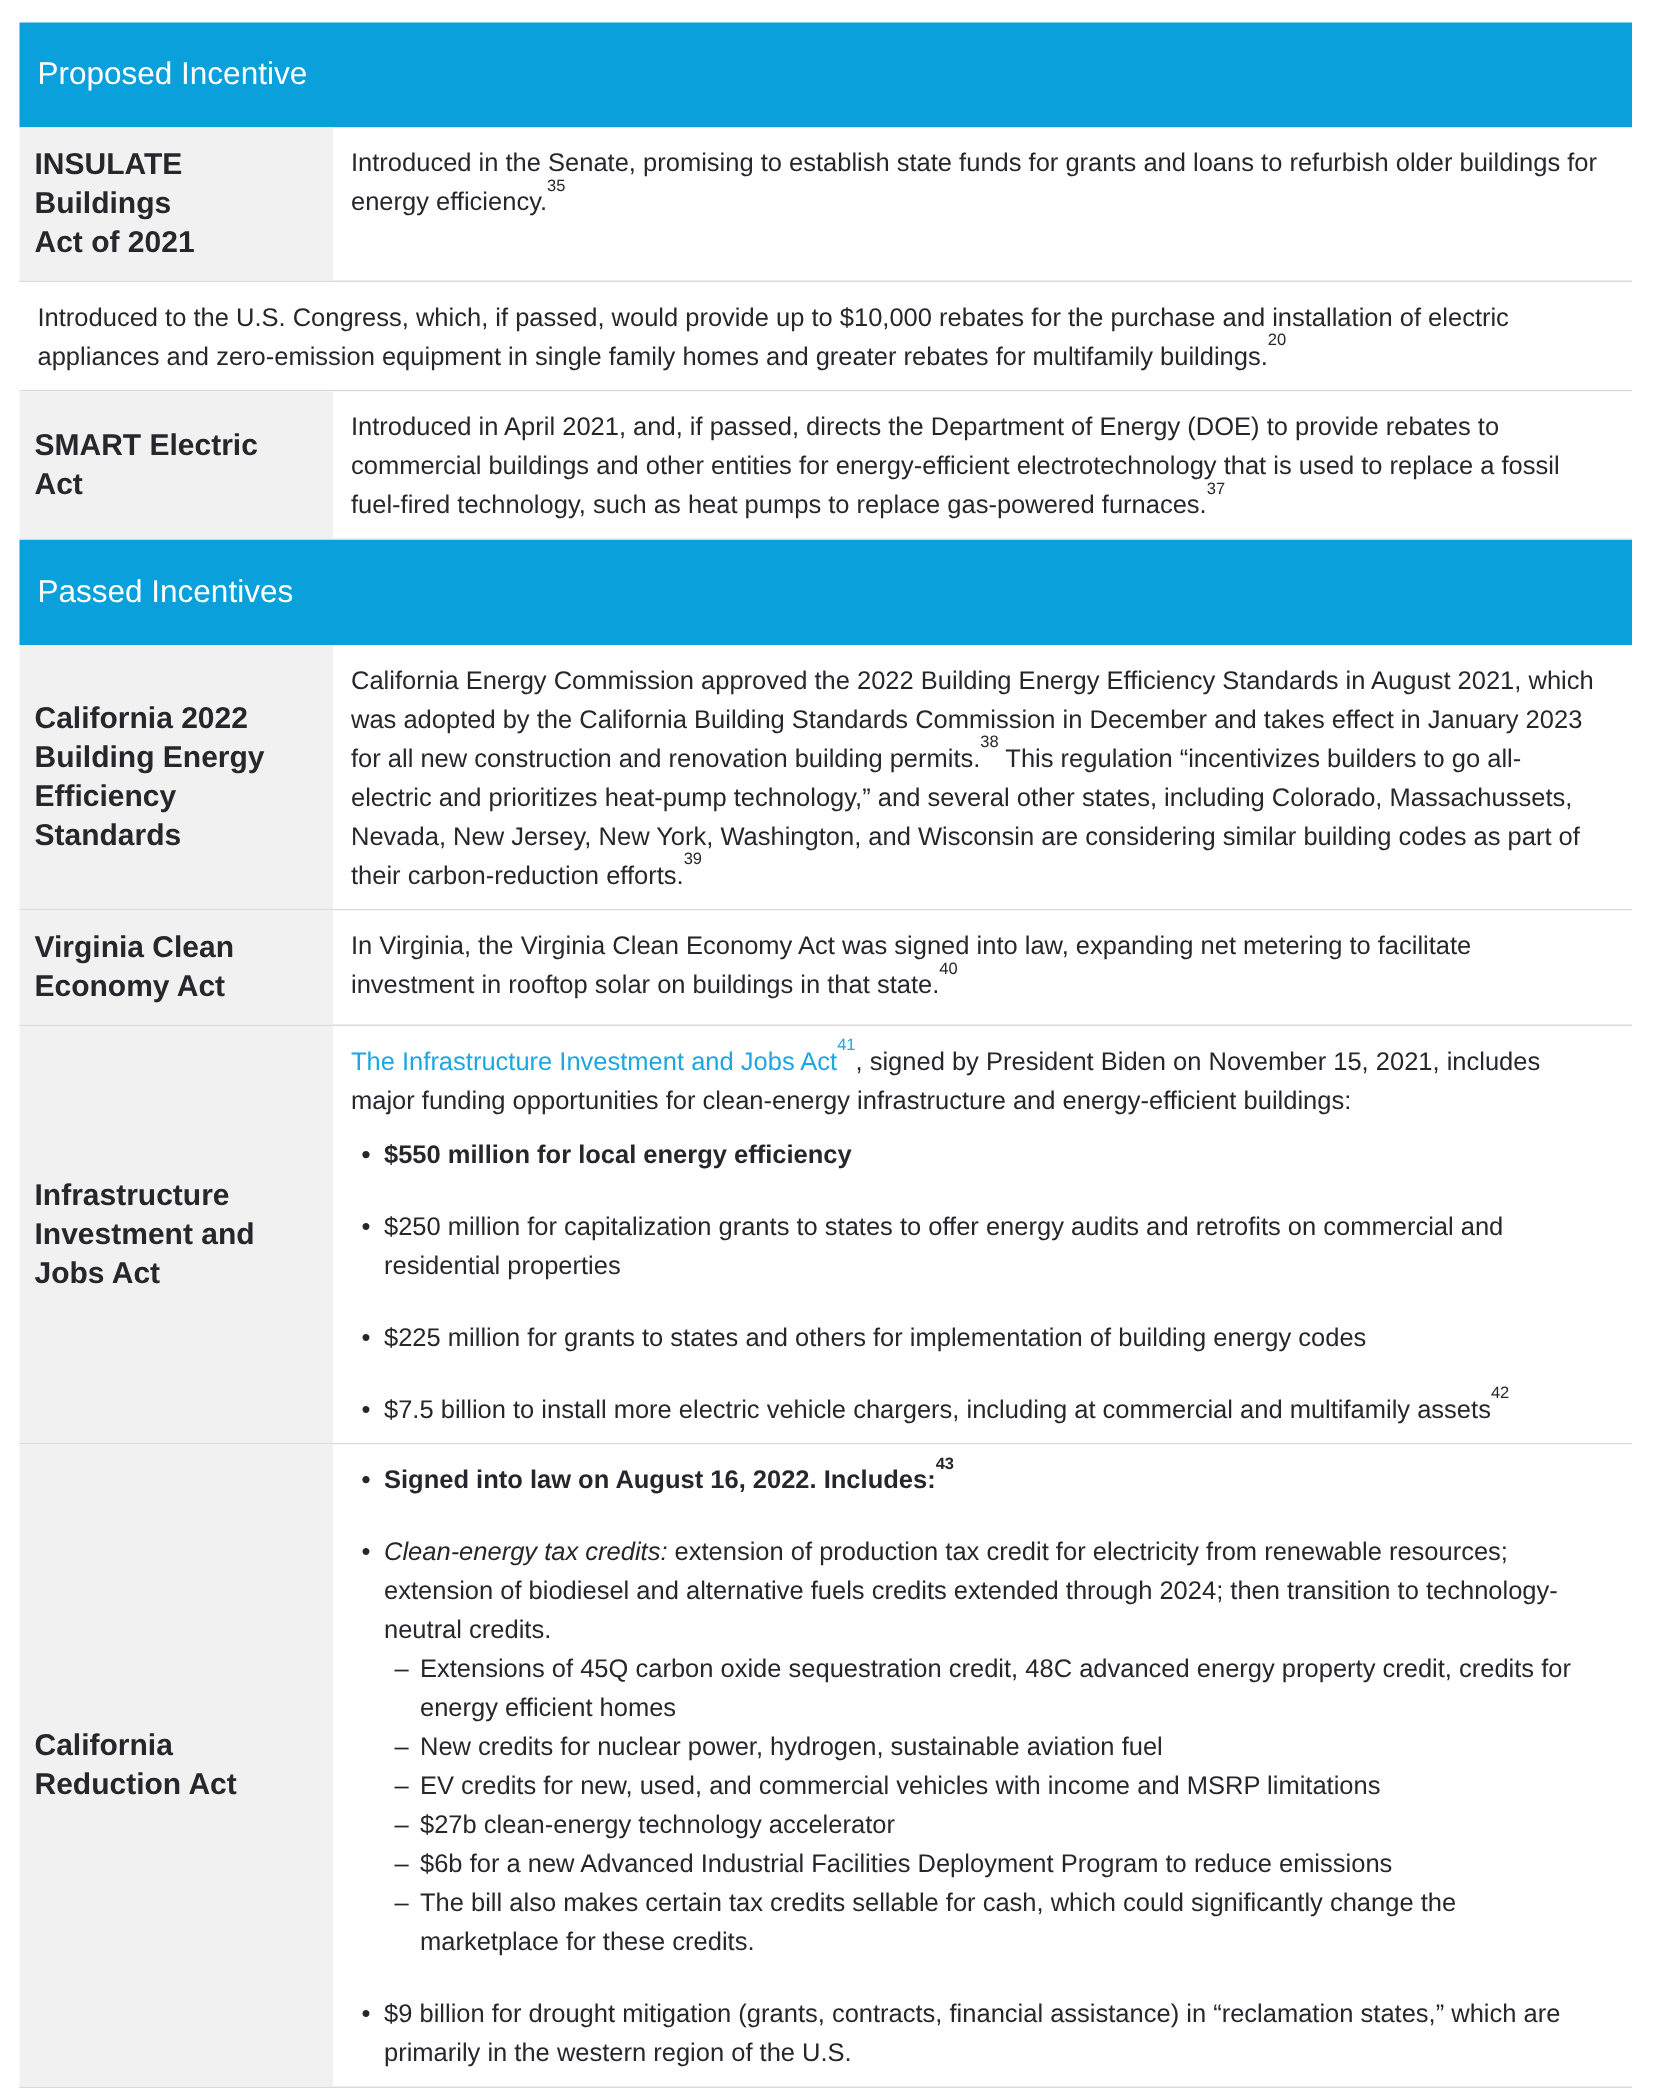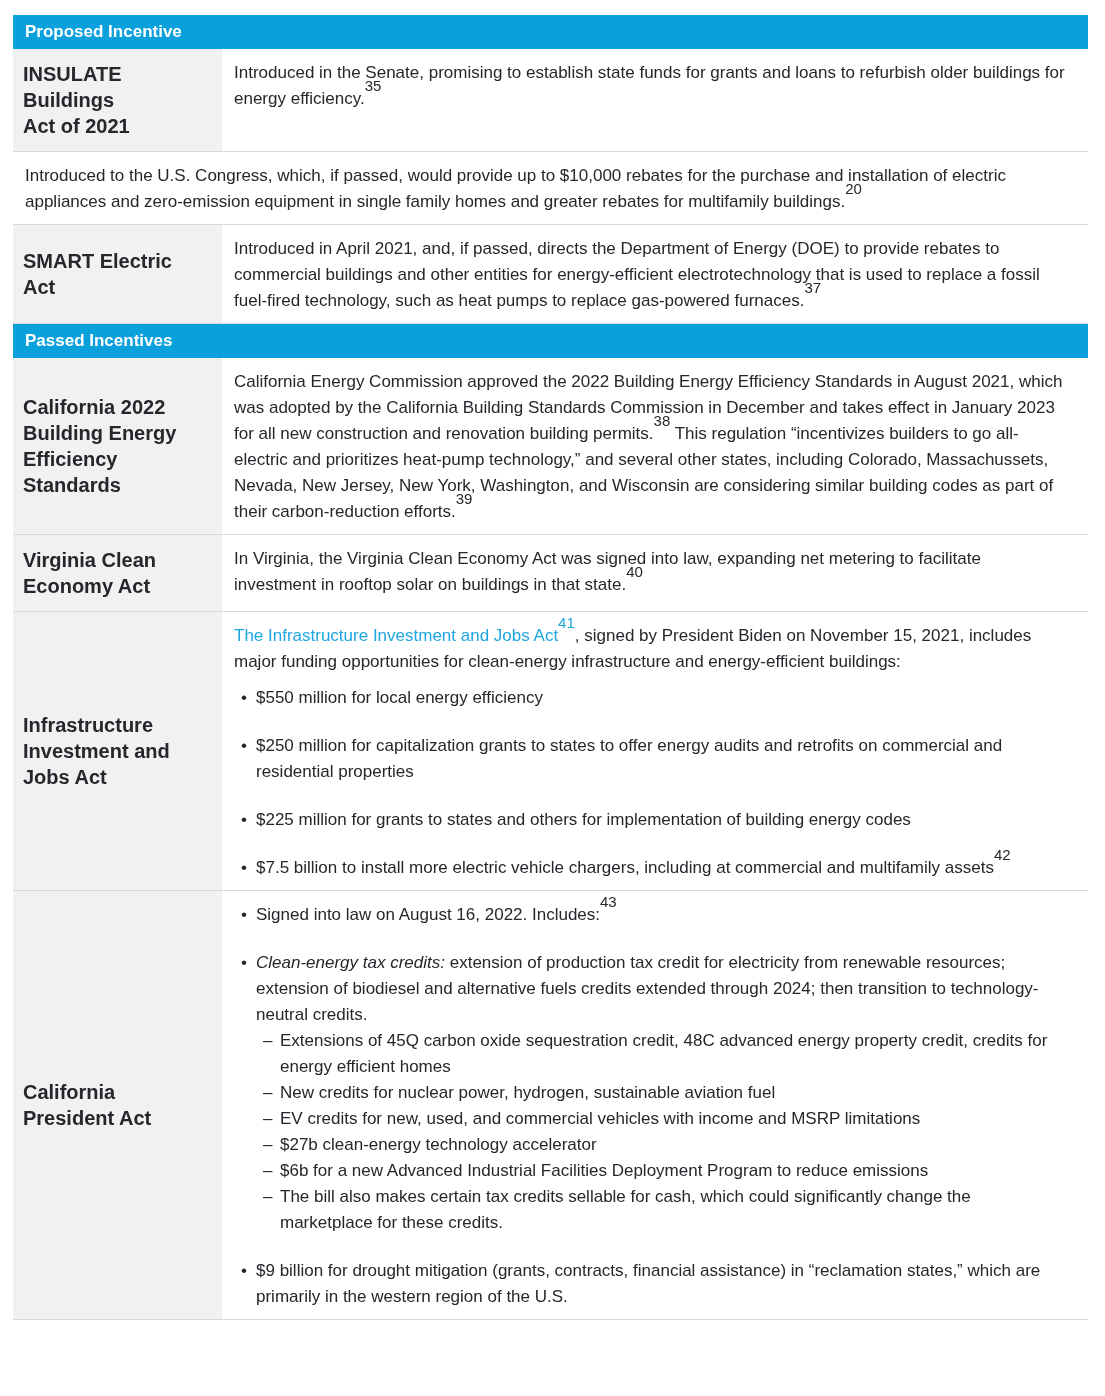--- a/index.html
+++ b/index.html
@@ -14,44 +14,44 @@
   html,body{ margin:0; padding:0; }
   body{
     width:1105px; min-height:1396px; background:#ffffff;
     font-family:"Liberation Sans","DejaVu Sans",sans-serif;
     color:var(--text);
     -webkit-font-smoothing:antialiased;
   }
   .page{ padding:15px 17px 18px 13px; }
   .band{
     background:var(--band-bg); color:var(--band-fg);
-    font-weight:700; font-size:17px; line-height:22px;
-    padding:6px 12px;
+    font-weight:400; font-size:21px; line-height:22px;
+    padding:24px 12px;
   }
   .row{ display:flex; border-bottom:1px solid var(--divider); background:#ffffff; }
   .cell-name{
     flex:0 0 209px; width:209px; background:var(--name-bg);
     display:flex; align-items:center;
     padding:12px 14px 12px 10px;
   }
   .name-text{ font-weight:700; font-size:20px; line-height:26px; }
   .cell-body{
     flex:1; padding:11px 22px 9px 12px;
     font-size:17px; line-height:26px;
   }
   .para{ margin:0; }
   .bullets{ list-style:none; margin:0; padding:0 0 0 22px; }
   .para + .bullets{ margin-top:10px; }
   .bullets > li{ position:relative; margin-top:22px; }
-  .bullets > li:first-child{ margin-top:0; }
+  .bullets > li:first-child{ margin-top:0;font-weight:bold; }
   .bullets > li::before{ content:"\2022"; position:absolute; left:-15px; top:0; }
   .dashes{ list-style:none; margin:0; padding:0 0 0 24px; }
   .dashes > li{ position:relative; margin-top:0; }
   .dashes > li::before{ content:"\2013"; position:absolute; left:-17px; top:0; }
-  sup{ font-size:15px; line-height:0; position:relative; top:-6px; letter-spacing:0; }
+  sup{ font-size:11px; line-height:0; position:relative; top:-6px; letter-spacing:0; }
   a.link{ color:var(--link); text-decoration:none; cursor:pointer; }
   sup.link{ color:var(--link); }
   em{ font-style:italic; }
 </style>
 </head>
 <body>
 
 <div class="page">
   <div id="table-root">
       <div class="band"><span>Proposed Incentive</span></div>
@@ -121,21 +121,21 @@
             <li><span>$250 million for capitalization grants to states to offer energy audits and retrofits on commercial and residential properties</span></li>
             <li><span>$225 million for grants to states and others for implementation of building energy codes</span></li>
             <li><span>$7.5 billion to install more electric vehicle chargers, including at commercial and multifamily assets</span><sup>42</sup></li>
           </ul>
         </div>
       </div>
       <div class="row">
         <div class="cell-name">
           <div class="name-text">
             <div>California</div>
-            <div>President Act</div>
+            <div>Reduction Act</div>
           </div>
         </div>
         <div class="cell-body">
           <ul class="bullets">
             <li><span>Signed into law on August 16, 2022. Includes:</span><sup>43</sup></li>
             <li><em>Clean-energy tax credits:</em><span> extension of production tax credit for electricity from renewable resources; extension of biodiesel and alternative fuels credits extended through 2024; then transition to technology-neutral credits.</span><ul class="dashes">
                 <li><span>Extensions of 45Q carbon oxide sequestration credit, 48C advanced energy property credit, credits for energy efficient homes</span></li>
                 <li><span>New credits for nuclear power, hydrogen, sustainable aviation fuel</span></li>
                 <li><span>EV credits for new, used, and commercial vehicles with income and MSRP limitations</span></li>
                 <li><span>$27b clean-energy technology accelerator</span></li>

